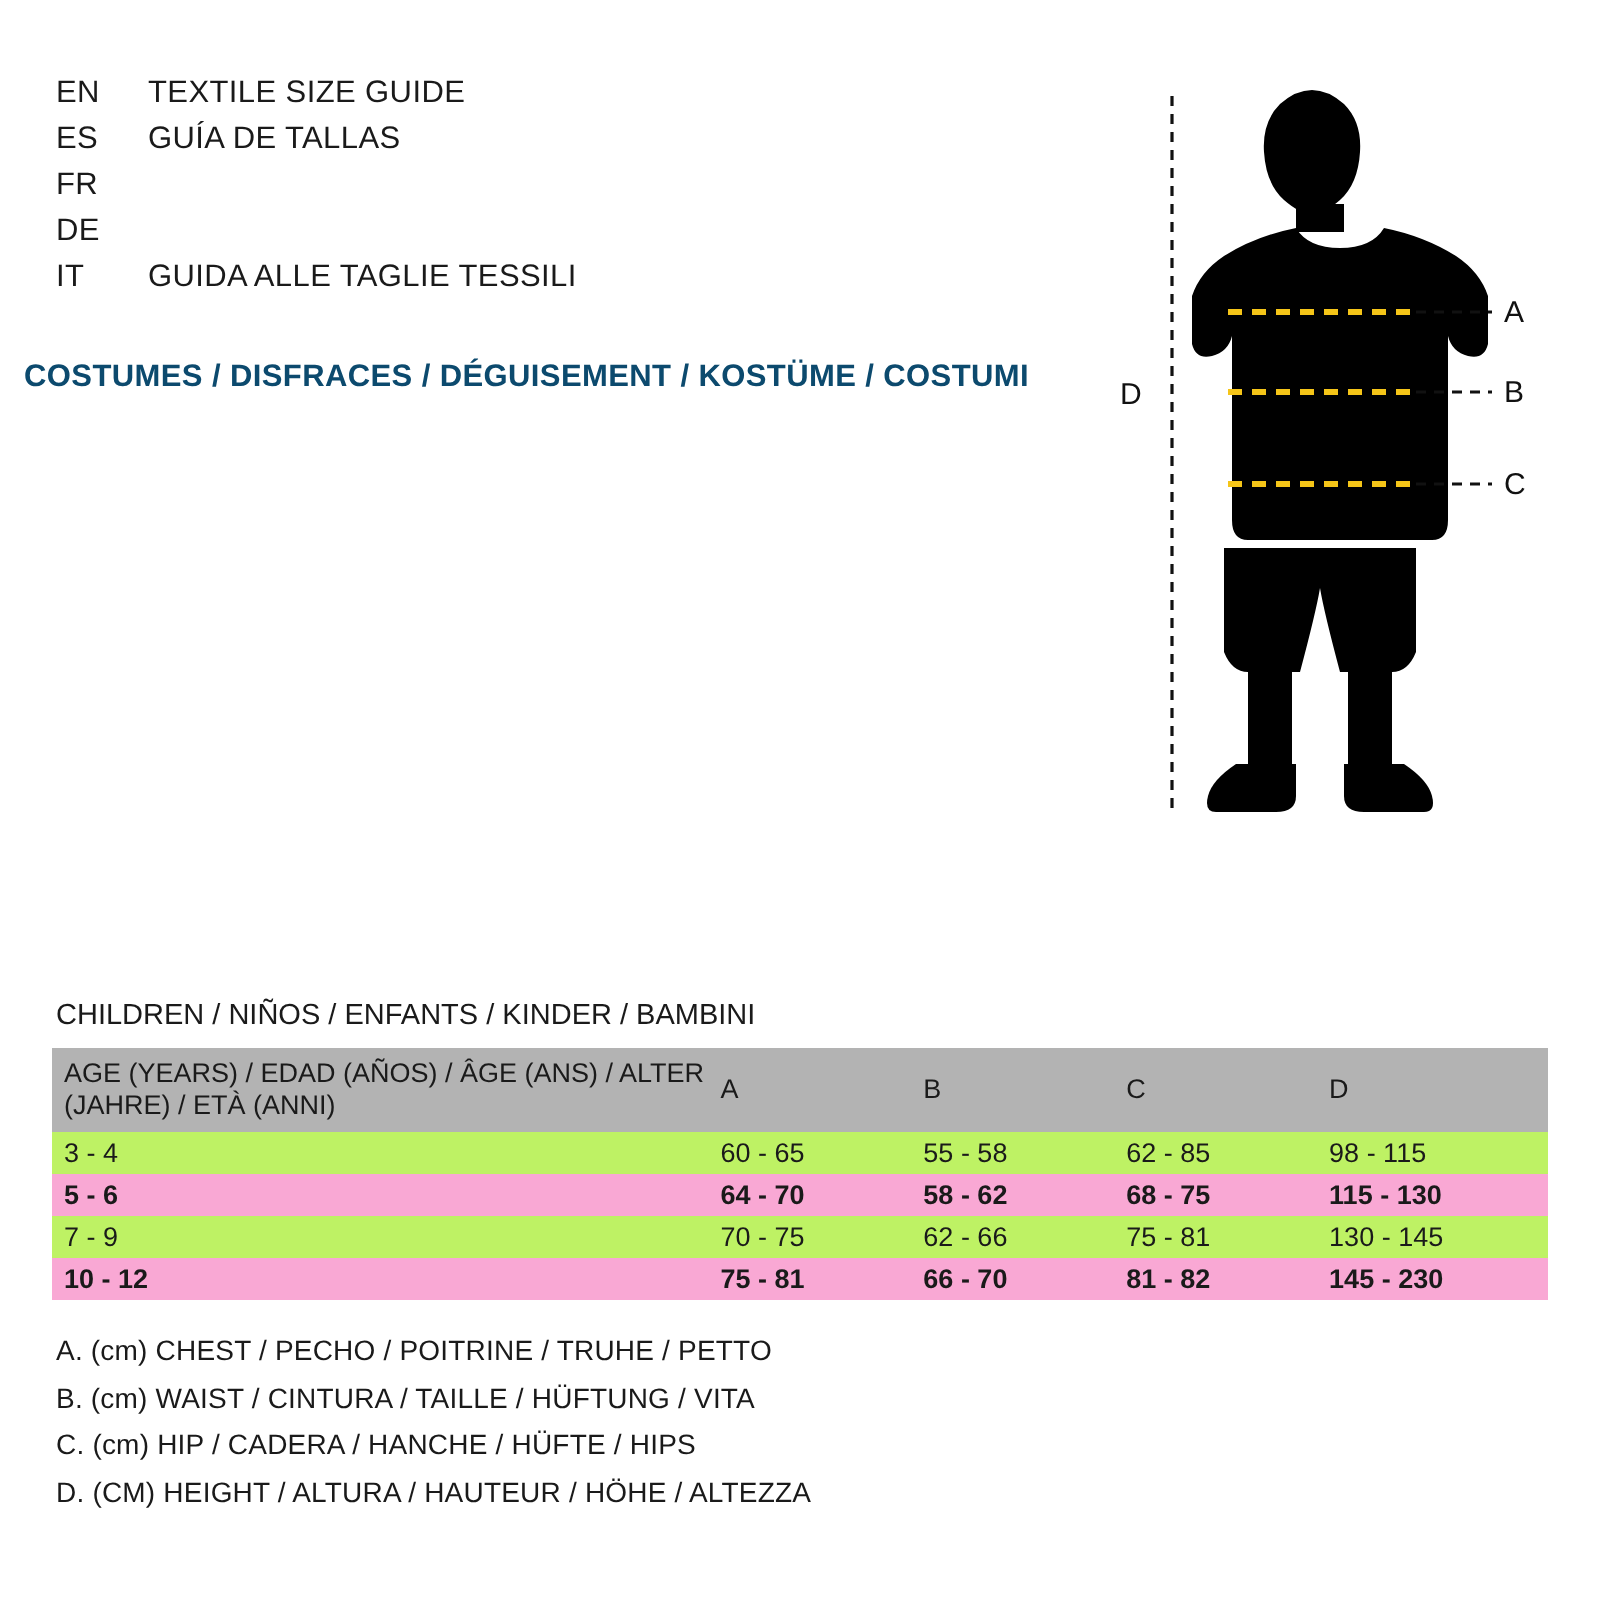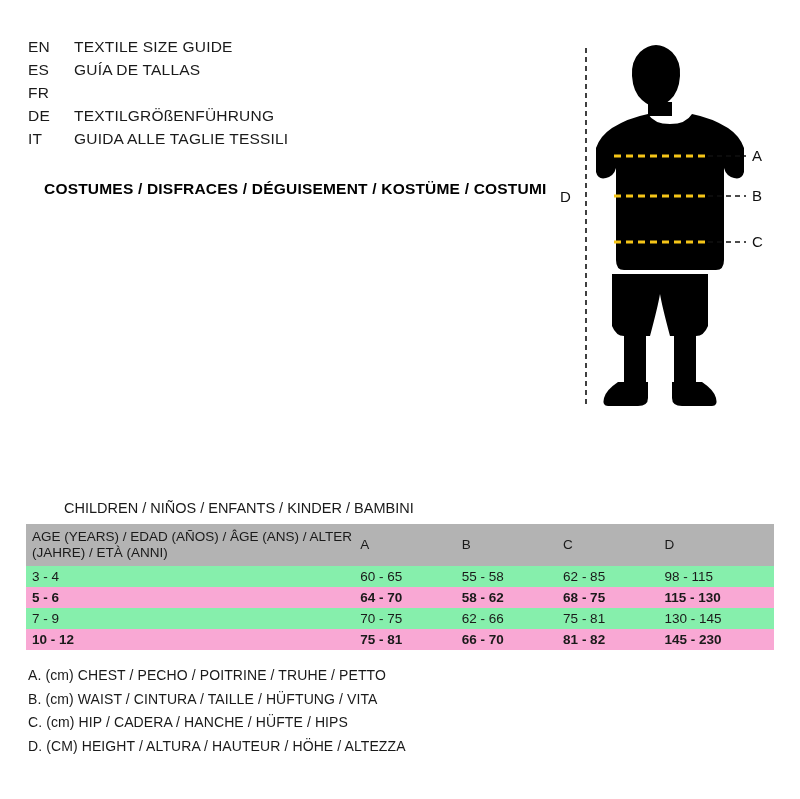--- a/index.html
+++ b/index.html
@@ -38,46 +38,45 @@
   .lang-code {
     width: 46px;
     flex: none;
     color: #1a1a1a;
   }
   .lang-text {
     color: #1a1a1a;
   }
   .subtitle {
     position: absolute;
-    left: 44px;
+    left: 12px;
     top: 180px;
     font-size: 15.5px;
     font-weight: bold;
     letter-spacing: 0.2px;
-    color: #000000;
+    color: #0c4a6e;
   }
 
   
   .figure-area {
     position: absolute;
     left: 540px;
     top: 30px;
     width: 240px;
     height: 400px;
   }
   .fig-svg { display: block; }
 
   
   .table-caption {
     position: absolute;
     left: 28px;
     top: 500px;
     font-size: 14.5px;
     color: #1a1a1a;
-    margin-left: 36px;
   }
   table.size-table {
     position: absolute;
     left: 26px;
     top: 524px;
     width: 748px;
     border-collapse: collapse;
     font-size: 13.5px;
   }
   table.size-table th,
@@ -99,21 +98,21 @@
   }
   thead th.hdr-label {
     padding-left: 6px;
     width: 330px;
   }
   .col-a { width: 102px; }
   .col-b { width: 102px; }
   .col-c { width: 102px; }
   .col-d { width: 110px; }
   tbody tr { height: 21px; }
-  tbody tr.odd { background: #86efac; }
+  tbody tr.odd { background: #bef264; }
   tbody tr.even { background: #f9a8d4; font-weight: bold; }
   tbody td { font-size: 13.5px; color: #1a1a1a; }
   tbody td.first { padding-left: 6px; }
 
   
   .legend {
     position: absolute;
     left: 28px;
     top: 664px;
     width: 600px;
@@ -137,21 +136,20 @@
     </div>
     <div class="lang-row">
       <span class="lang-code">ES</span>
       <span class="lang-text">GUÍA DE TALLAS</span>
     </div>
     <div class="lang-row">
       <span class="lang-code">FR</span>
     </div>
     <div class="lang-row">
       <span class="lang-code">DE</span>
-      <span class="lang-text">TEXTILGRÖßENFÜHRUNG</span>
     </div>
     <div class="lang-row">
       <span class="lang-code">IT</span>
       <span class="lang-text">GUIDA ALLE TAGLIE TESSILI</span>
     </div>
   </div>
 
   <div class="subtitle">COSTUMES / DISFRACES / DÉGUISEMENT / KOSTÜME / COSTUMI</div>
 
   <div class="figure-area">

